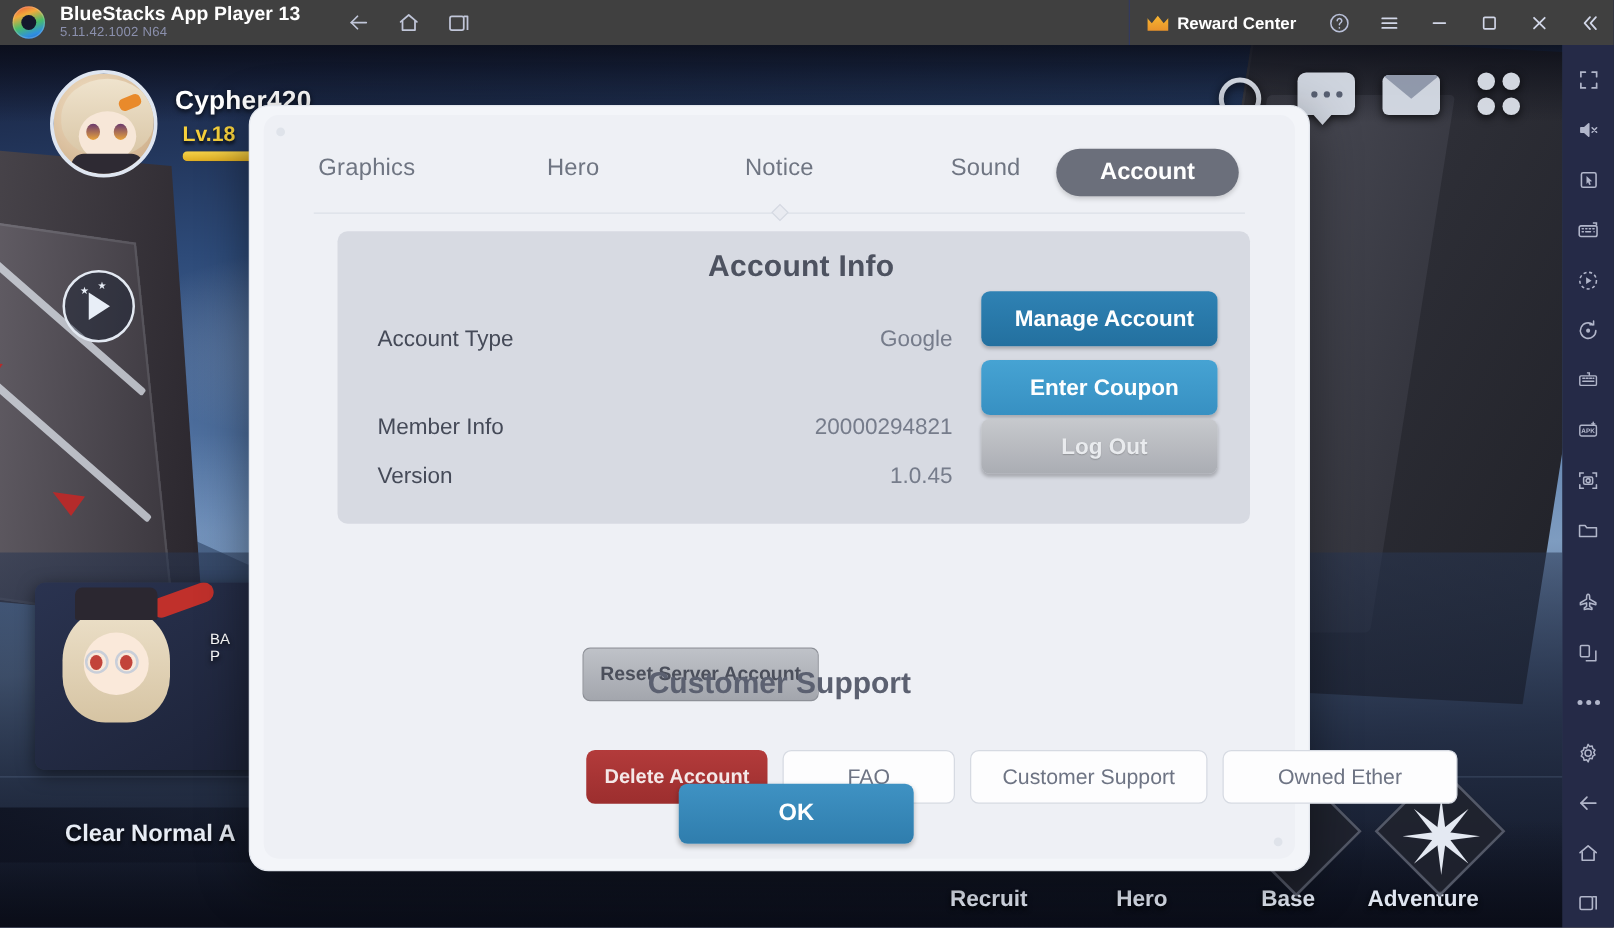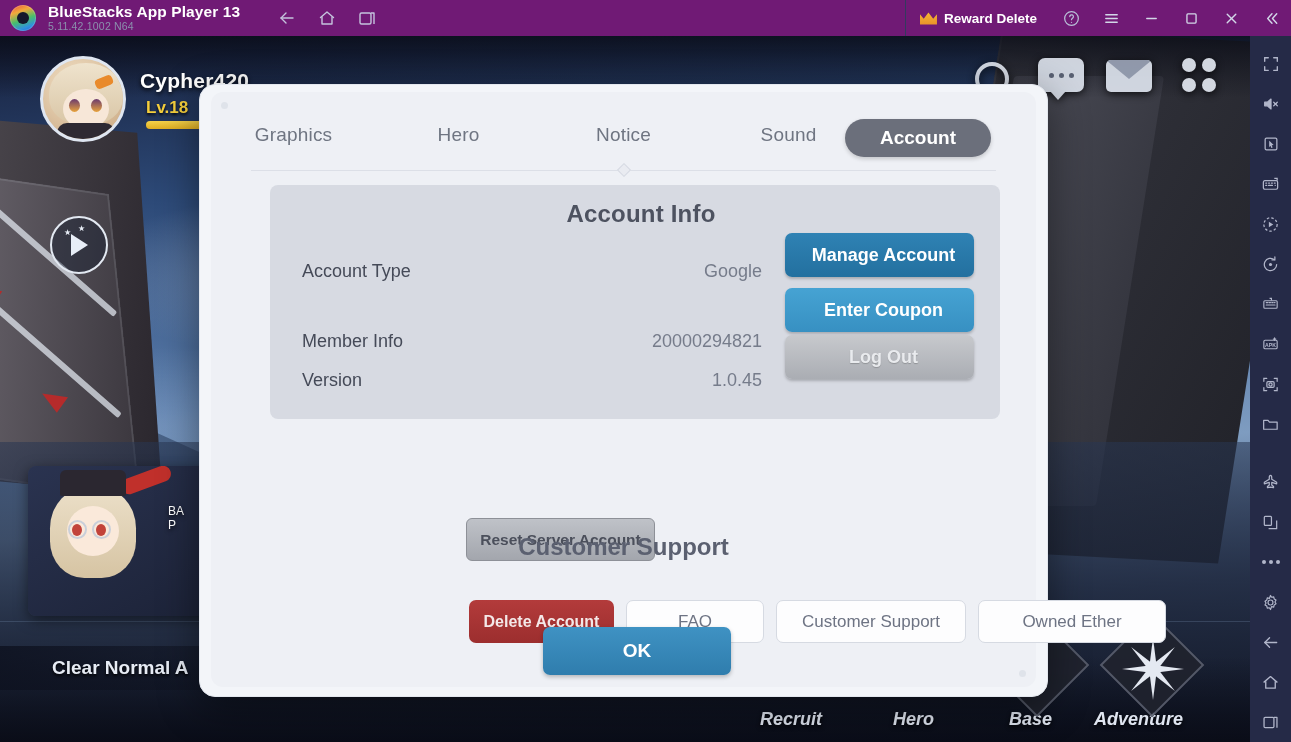--- a/index.html
+++ b/index.html
@@ -15,21 +15,21 @@
   .app {
     position: relative;
     width: 1291px; height: 742px;
     overflow: hidden;
   }
 
   
   .titlebar {
     position: absolute; left: 0; top: 0;
     width: 1291px; height: 36px;
-    background: #701a75;
+    background: #404040;
     display: flex; align-items: center;
     z-index: 60;
   }
   .bs-logo {
     width: 26px; height: 26px; margin-left: 10px;
     border-radius: 50%;
     position: relative; flex: none;
     background: linear-gradient(160deg,#e84a3f 0%,#f2a93b 28%,#49bd6a 55%,#2f8fe0 80%,#1b63c9 100%);
     box-shadow: inset 0 0 0 1px rgba(255,255,255,.18);
   }
@@ -366,21 +366,20 @@
   }
 
   
   .botnav {
     position: absolute; left: 0; bottom: 0; width: 1250px; height: 86px;
   }
   .nav-item {
     position: absolute; bottom: 12px;
     display: flex; flex-direction: column; align-items: flex-start;
     cursor: pointer;
-    font-style: italic;
   }
   .nav-label {
     color: #dfe5f0; font-size: 18px; font-weight: bold;
     text-shadow: 0 2px 4px rgba(0,0,0,.9);
   }
   .nav-diamond {
     width: 74px; height: 74px; margin-bottom: 2px;
     background: #20232e;
     transform: rotate(45deg);
     border: 2px solid #5a5f6e;
@@ -586,21 +585,21 @@
             <rect x="3" y="5" width="11" height="11" rx="1.5"></rect>
             <path d="M14 5h3v11"></path>
           </svg>
       </div>
     </div>
 
     <div class="tb-spacer"></div>
 
     <div class="tb-pill">
       <span class="crown"></span>
-      <span>Reward Delete</span>
+      <span>Reward Center</span>
     </div>
 
     <div class="win-ctrls">
       <div class="win-btn">
         <svg width="19" height="19" viewBox="0 0 20 20" fill="none" stroke="#b9c0d8" stroke-width="1.3">
             <circle cx="10" cy="10" r="7.2"></circle>
             <path d="M8.2 8a1.9 1.9 0 113.3 1.3c-.8.7-1.5 1-1.5 2" stroke-linecap="round"></path>
             <circle cx="10" cy="14" r=".7" fill="#b9c0d8" stroke="none"></circle>
           </svg>
       </div>

